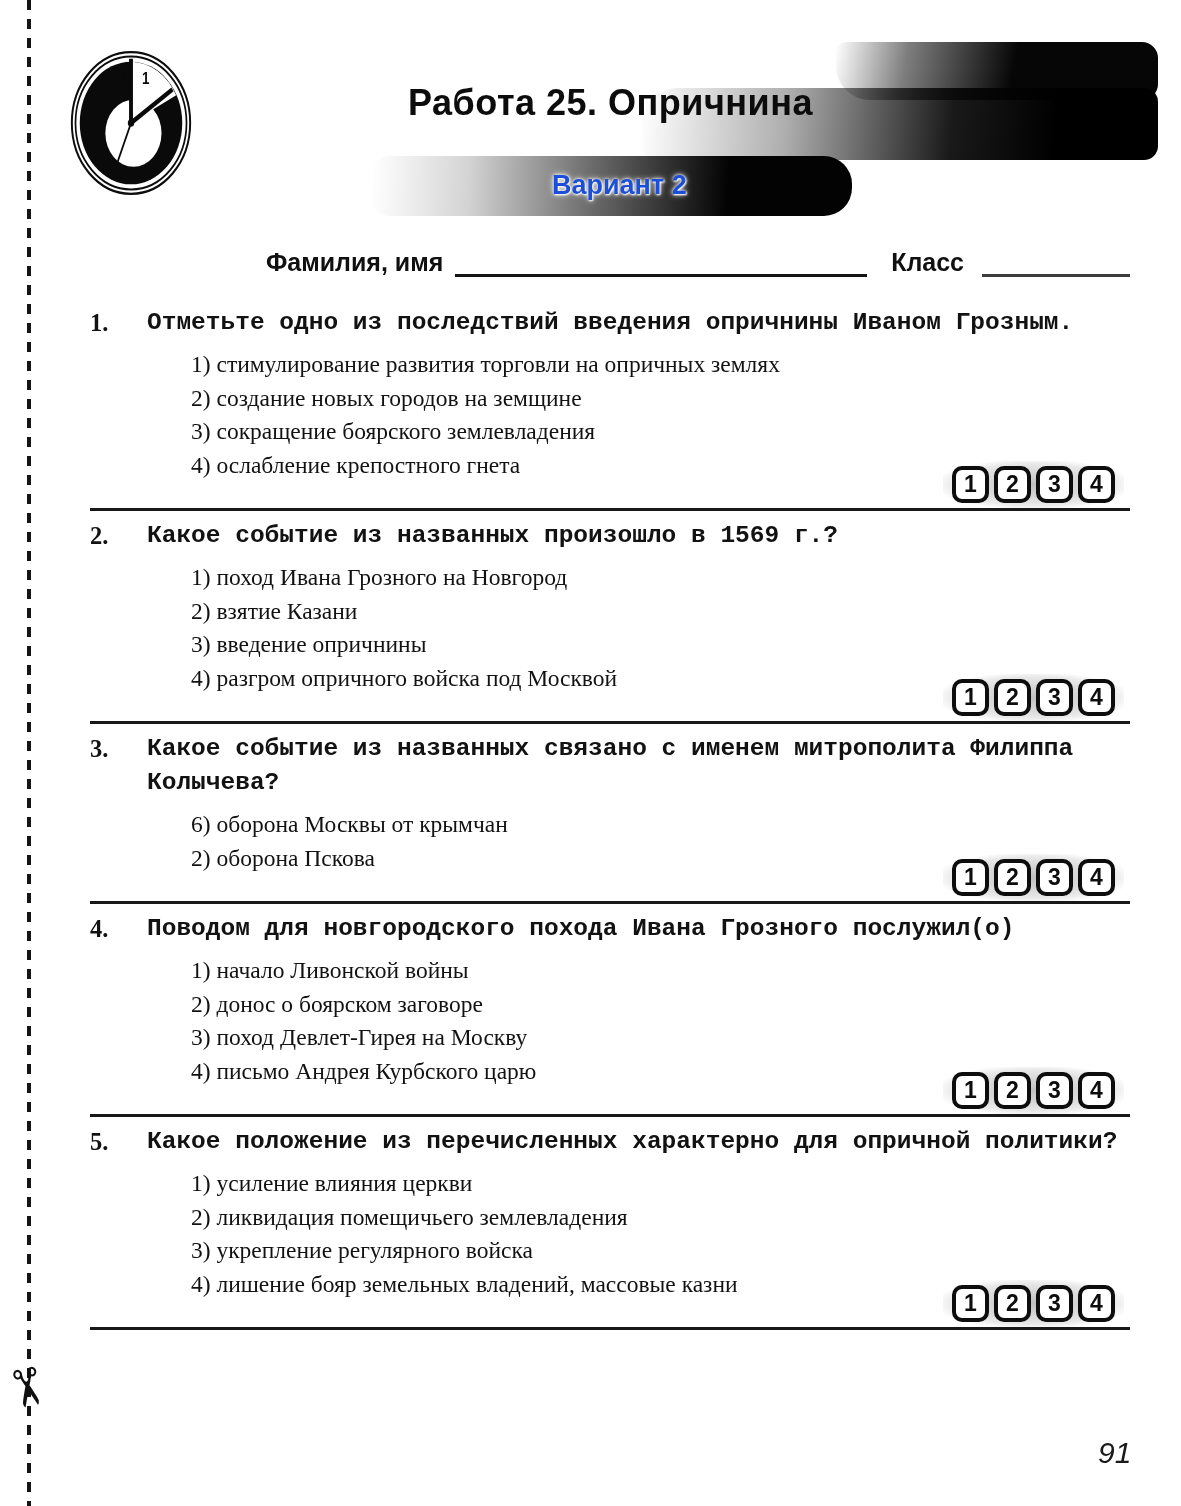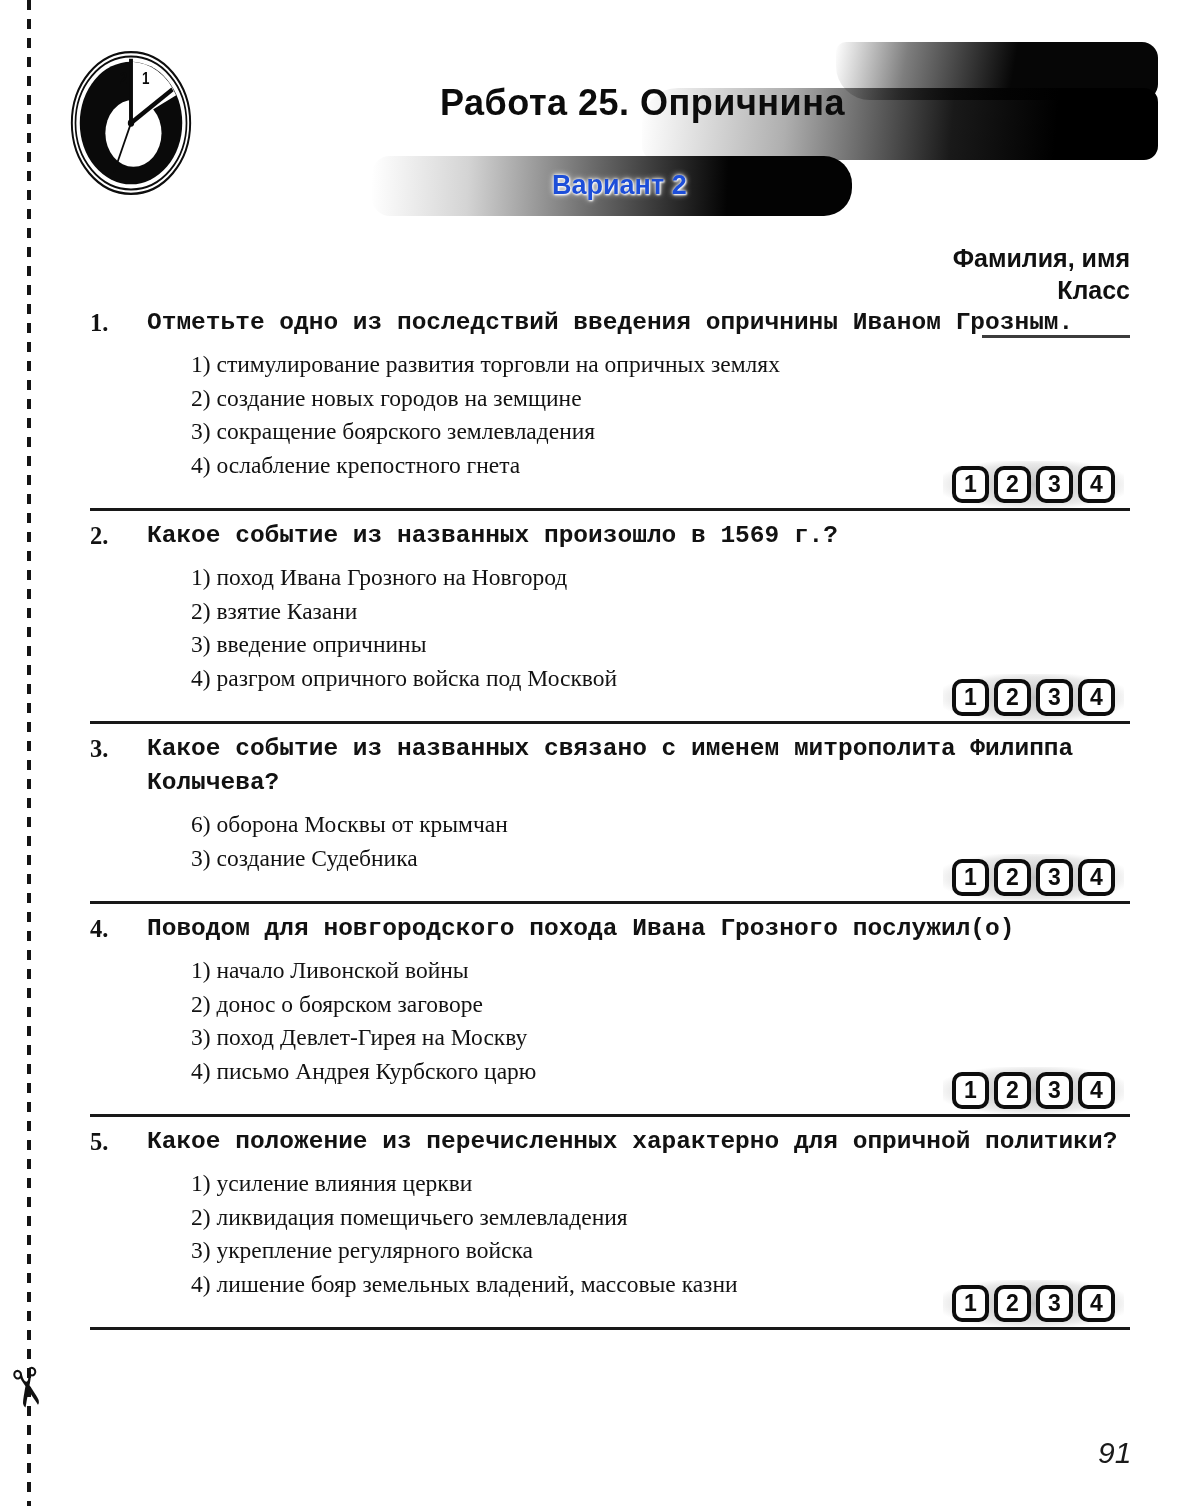--- a/index.html
+++ b/index.html
@@ -39,39 +39,39 @@
     background:linear-gradient(95deg, rgba(0,0,0,0) 0%, rgba(25,25,25,0.35) 28%, rgba(6,6,6,0.92) 60%, #000 80%);
     border-radius:36px 14px 14px 14px;
   }
   .smear-c {
     left:372px; top:156px; width:480px; height:60px;
     background:linear-gradient(92deg, rgba(0,0,0,0) 0%, rgba(40,40,40,0.20) 20%, rgba(15,15,15,0.62) 46%, #030303 74%);
     border-radius:18px 28px 28px 18px;
   }
 
   .title {
-    position:absolute; left:440px; top:82px; margin:0;
+    position:absolute; left:408px; top:82px; margin:0;
     font-family:"Liberation Sans", sans-serif;
     font-size:36px; font-weight:bold; letter-spacing:0.5px;
     color:#0c0c0c; z-index:3; white-space:nowrap;
   }
   .variant {
     position:absolute; left:552px; top:170px;
     font-family:"Liberation Sans", sans-serif;
     font-size:27px; font-weight:bold;
     color:#1d4ed8; z-index:3; white-space:nowrap;
     text-shadow:0 0 3px #fff, 0 0 6px #fff, 1px 1px 2px #fff;
   }
 
   
   .name-row {
     position:absolute; left:266px; top:244px; width:864px;
     display:flex; align-items:flex-end;
     font-family:"Liberation Sans", sans-serif;
-    font-size:25px; font-weight:bold; color:#101010;flex-direction:column;
+    font-size:25px; font-weight:bold; color:#101010;
   }
   .fill-line { border-bottom:3px solid #141414; height:30px; }
   .name-line { flex:1; margin:0 24px 0 12px; }
   .class-line { width:148px; margin-left:18px; border-bottom-color:#3c3c3c; }
 
   
   .questions { position:absolute; left:90px; top:306px; width:1040px; }
   .question { margin-bottom:8px; }
   .q-head { display:flex; font-weight:bold; font-size:24.5px; line-height:34px; }
   .q-num { width:57px; flex:none; }
@@ -183,21 +183,21 @@
     <hr class="q-line">
   </section>
 
   <section class="question">
     <div class="q-head">
       <span class="q-num">3.</span>
       <span class="q-text">Какое событие из названных связано с именем митрополита Филиппа Колычева?</span>
     </div>
     <div class="options">
         <div class="option">6) оборона Москвы от крымчан</div>
-        <div class="option">3) создание Судебника</div>
+        <div class="option">2) оборона Пскова</div>
       </div>
     <div class="answer-strip">
       <div class="answer-boxes">
           <div class="answer-box">1</div>
           <div class="answer-box">2</div>
           <div class="answer-box">3</div>
           <div class="answer-box">4</div>
         </div>
     </div>
     <hr class="q-line">

